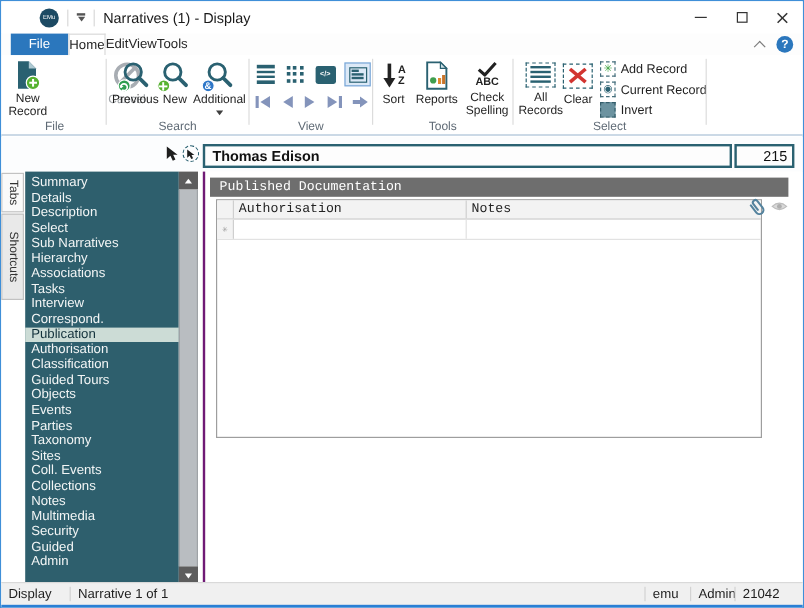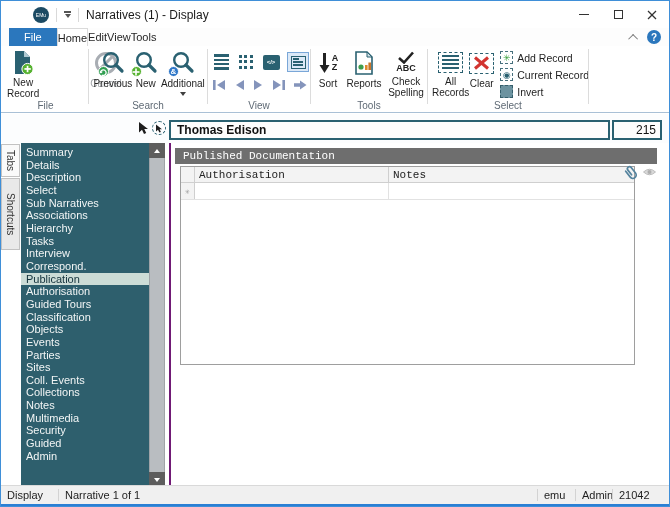--- a/index.html
+++ b/index.html
@@ -413,32 +413,33 @@
   <div class="content">
     <div class="vtab active" style="top:1px; height:33px;">Tabs</div>
     <div class="vtab" style="top:35px; height:72px;">Shortcuts</div>
 
     <div class="sidebar">
         <div class="sb-item">Summary</div>
         <div class="sb-item">Details</div>
         <div class="sb-item">Description</div>
         <div class="sb-item">Select</div>
         <div class="sb-item">Sub Narratives</div>
+        <div class="sb-item">Hierarchy</div>
         <div class="sb-item">Associations</div>
-        <div class="sb-item">Hierarchy</div>
         <div class="sb-item">Tasks</div>
         <div class="sb-item">Interview</div>
         <div class="sb-item">Correspond.</div>
         <div class="sb-item selected">Publication</div>
         <div class="sb-item">Authorisation</div>
+        <div class="sb-item">Classification</div>
         <div class="sb-item">Guided Tours</div>
-        <div class="sb-item">Classification</div>
         <div class="sb-item">Objects</div>
         <div class="sb-item">Events</div>
         <div class="sb-item">Parties</div>
+        <div class="sb-item">Taxonomy</div>
         <div class="sb-item">Sites</div>
         <div class="sb-item">Coll. Events</div>
         <div class="sb-item">Collections</div>
         <div class="sb-item">Notes</div>
         <div class="sb-item">Multimedia</div>
         <div class="sb-item">Security</div>
         <div class="sb-item">Guided</div>
         <div class="sb-item">Admin</div>
       </div>
 

